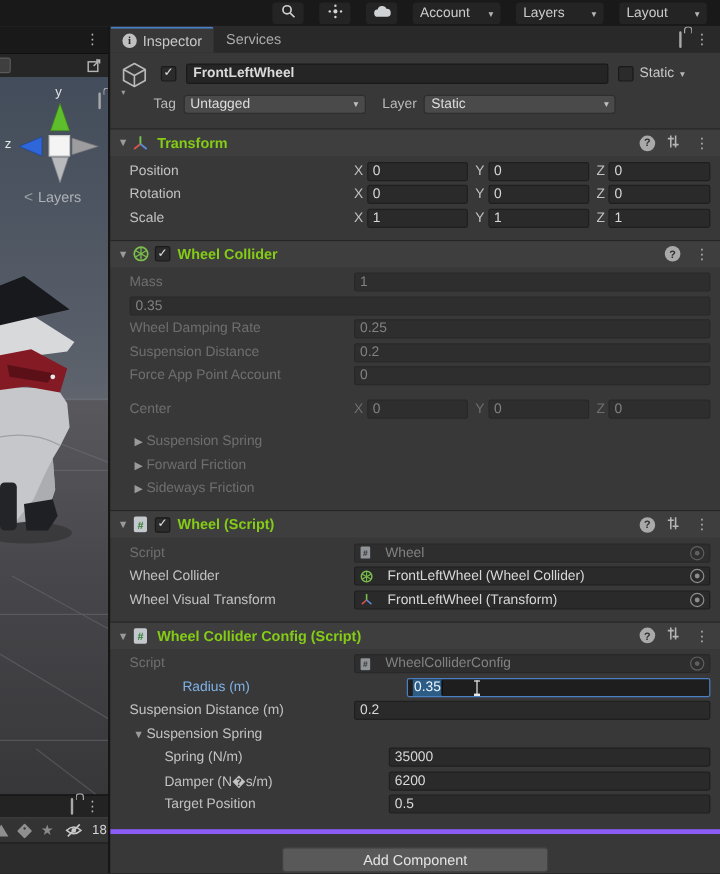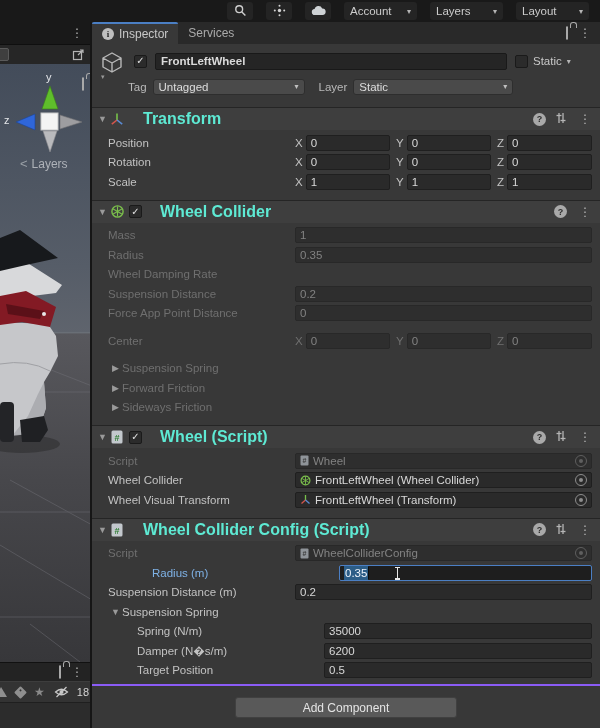--- a/index.html
+++ b/index.html
@@ -70,58 +70,58 @@
               padding:0 5px; color:#dddddd; }
   .dropdown .dd-arrow { margin-left:auto; font-size:8px; color:#c0c0c0; }
   .dd-tag { width:152px; margin-right:14px; }
   .dd-layer { width:160px; }
 
   .sec { border-top:1px solid #252525; margin-top:6px; }
   .sec-head { height:22px; background:#3e3e3e; display:flex; align-items:center; padding:0 6px 0 4px; }
   .farrow { width:13px; font-size:9px; color:#9a9a9a; text-align:center; flex-shrink:0; }
   .cicon { width:16px; height:16px; margin-right:2px; display:flex; align-items:center; justify-content:center; flex-shrink:0; }
   .sec-head .cb { margin:0 2px; }
-  .ctitle { font-weight:bold; font-size:16px; color:#5eead4; margin-left:16px; }
+  .ctitle { font-weight:bold; font-size:12px; color:#84cc16; margin-left:4px; }
   .hicons { margin-left:auto; display:flex; align-items:center; gap:9px; }
   .help { width:13px; height:13px; border-radius:50%; background:#a9a9a9; color:#2e2e2e; font-size:9px; font-weight:bold;
           display:flex; align-items:center; justify-content:center; }
   .sec-body { padding-top:3px; padding-bottom:2px; }
 
   .row { display:flex; align-items:center; height:19.5px; padding-left:16px; }
   .row .lbl { width:187px; flex-shrink:0; color:#c2c2c2; overflow:hidden; white-space:nowrap; }
   .field { background:#2a2a2a; border:1px solid #1f1f1f; border-radius:2px; height:16px; line-height:14px;
            padding:0 4px; color:#d8d8d8; overflow:hidden; white-space:nowrap; flex:1; margin-right:8px; position:relative; }
   .vec { display:flex; flex:1; margin-right:8px; gap:6px; }
   .vec .ax { color:#c2c2c2; margin-right:3px; }
   .vec .cell { display:flex; flex:1; align-items:center; }
   .vec .field { margin-right:0; }
   .dis .lbl { color:#6f6f6f; }
   .dis .field { color:#828282; background:#2e2e2e; border-color:#282828; }
   .dis .ax { color:#6f6f6f; }
   .fold { padding-left:17px; }
   .fold .flbl { color:#c2c2c2; }
   .dis.fold .flbl { color:#6f6f6f; }
   .gap8 { margin-top:8px; }
-  .obj { display:flex; align-items:center; gap:4px;text-align:center; }
+  .obj { display:flex; align-items:center; gap:12px;text-align:center; }
   .obj .oicon { flex-shrink:0; display:flex; align-items:center; }
   .obj .ovalue { overflow:hidden; white-space:nowrap; }
   .picker { margin-left:auto; width:12px; height:12px; border-radius:50%; border:1px solid #8d8d8d; position:relative; flex-shrink:0; }
   .picker::after { content:""; position:absolute; left:3px; top:3px; width:4px; height:4px; border-radius:50%; background:#8d8d8d; }
   .dis .picker { border-color:#5f5f5f; } .dis .picker::after { background:#5f5f5f; }
   .sub { padding-left:45px;gap:16px; }
   .sub .lbl { width:171px; }
   .lbl-blue { color:#7fb2e6 !important;margin-left:44px; }
   .field.focused { border-color:#4b7fc4; background:#1e1e1e; display:flex; align-items:center; }
   .sel { background:#2c5d87; color:#eef4fb; padding:0 1px; }
   .caret { width:1px; height:12px; background:#0c0c0c; margin-left:0; }
   .ibeam { position:absolute; left:57px; top:1px; width:1px; height:13px; background:#e8e8e8; }
   .ibeam::before, .ibeam::after { content:""; position:absolute; left:-2px; width:5px; height:1.5px; background:#e8e8e8; }
   .ibeam::before { top:0; } .ibeam::after { bottom:0; }
 
-  .add-wrap { border-top:2px solid #8b5cf6; margin-top:2px; padding-top:11px; display:flex; justify-content:center; }
+  .add-wrap { border-top:4px solid #8b5cf6; margin-top:9px; padding-top:11px; display:flex; justify-content:center; }
   .add-btn { width:222px; height:21px; background:#595959; border:1px solid #404040; border-radius:3px;
              color:#e4e4e4; font-size:12px; font-family:"Liberation Sans", sans-serif; }
 </style>
 </head>
 <body>
 
 <div class="screen">
 
   <div class="topbar">
     <div class="tool-btn">
@@ -402,32 +402,32 @@
           <span class="help">?</span>
           <span class="kebab">⋮</span>
         </span>
       </div>
       <div class="sec-body">
         <div class="row dis">
           <span class="lbl">Mass</span>
           <div class="field"><span>1</span></div>
         </div>
         <div class="row dis">
-          <span class="lbl">Radius</span>
           <div class="field"><span>0.35</span></div>
         </div>
         <div class="row dis">
           <span class="lbl">Wheel Damping Rate</span>
+          <div class="field"><span>0.25</span></div>
         </div>
         <div class="row dis">
           <span class="lbl">Suspension Distance</span>
           <div class="field"><span>0.2</span></div>
         </div>
         <div class="row dis">
-          <span class="lbl">Force App Point Distance</span>
+          <span class="lbl">Force App Point Account</span>
           <div class="field"><span>0</span></div>
         </div>
         <div class="row dis gap8">
           <span class="lbl">Center</span>
           <div class="vec">
             <span class="cell">
                 <span class="ax">X</span>
                 <div class="field"><span>0</span></div>
               </span>
             <span class="cell">

